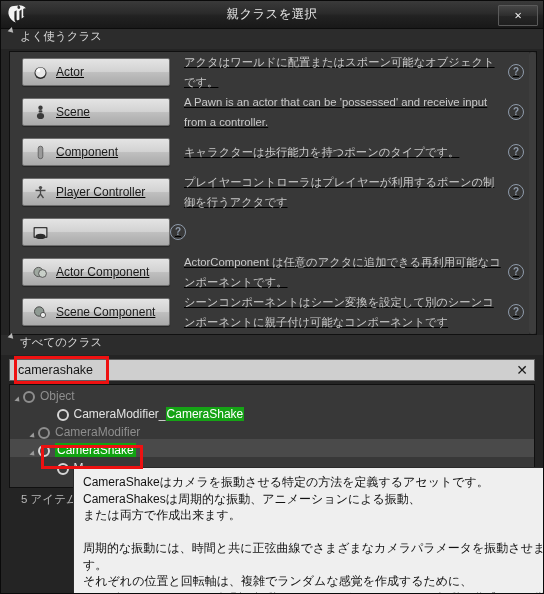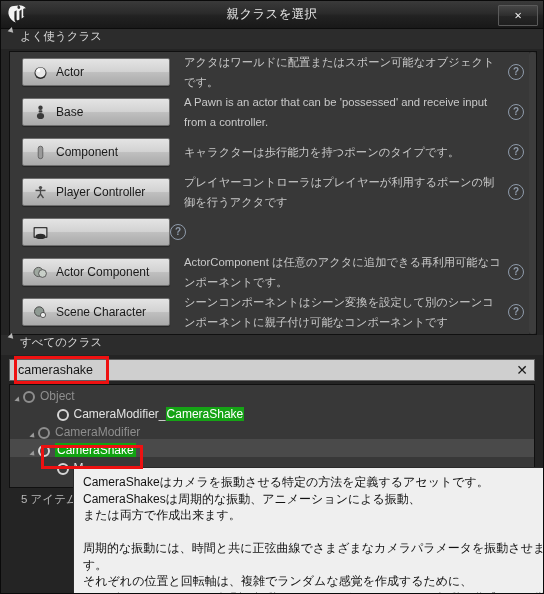--- a/index.html
+++ b/index.html
@@ -91,20 +91,21 @@
 
   
   .common-panel {
     position: relative;
     height: 284px;
     background: #383838;
     margin: 2px 6px 0 8px;
     border: 1px solid #101010;
     box-sizing: border-box;
     overflow: hidden;
+    text-decoration: underline;
   }
   .class-row {
     display: flex;
     align-items: center;
     height: 40px;
     padding: 0 2px;
   }
   .class-btn {
     width: 148px;
     min-width: 148px;
@@ -341,21 +342,21 @@
         </div>
         <div class="class-row">
           <div class="class-btn">
             <span class="glyph">
               <svg width="17" height="17" viewBox="0 0 17 17">
                 <circle cx="8.5" cy="3.8" r="2.2" fill="#3a3a3a"></circle>
                 <rect x="6.6" y="6.2" width="3.8" height="2.4" rx="1" fill="#3a3a3a"></rect>
                 <ellipse cx="8.5" cy="12" rx="3.6" ry="3.1" fill="#3a3a3a"></ellipse>
               </svg>
             </span>
-            <span class="lbl">Base</span>
+            <span class="lbl">Scene</span>
           </div>
           <div class="class-desc">A Pawn is an actor that can be 'possessed' and receive input from a controller.</div>
           <div class="help-icon">?</div>
         </div>
         <div class="class-row">
           <div class="class-btn">
             <span class="glyph">
               <svg width="17" height="17" viewBox="0 0 17 17">
                 <rect x="6.2" y="2.2" width="4.6" height="12.5" rx="2.3" fill="#9a9a9a" stroke="#555" stroke-width="0.8"></rect>
               </svg>
@@ -404,21 +405,21 @@
           <div class="help-icon">?</div>
         </div>
         <div class="class-row">
           <div class="class-btn">
             <span class="glyph">
               <svg width="17" height="17" viewBox="0 0 17 17">
                 <circle cx="7.2" cy="7.5" r="4.7" fill="#8f9a93" stroke="#3f3f3f" stroke-width="0.9"></circle>
                 <circle cx="11" cy="11" r="2.6" fill="#ececec" stroke="#3f3f3f" stroke-width="0.8"></circle>
               </svg>
             </span>
-            <span class="lbl">Scene Character</span>
+            <span class="lbl">Scene Component</span>
           </div>
           <div class="class-desc">シーンコンポーネントはシーン変換を設定して別のシーンコンポーネントに親子付け可能なコンポーネントです</div>
           <div class="help-icon">?</div>
         </div>
       </div>
     <div class="panel-scrollbar">
       <div class="thumb"></div>
     </div>
   </div>
 

